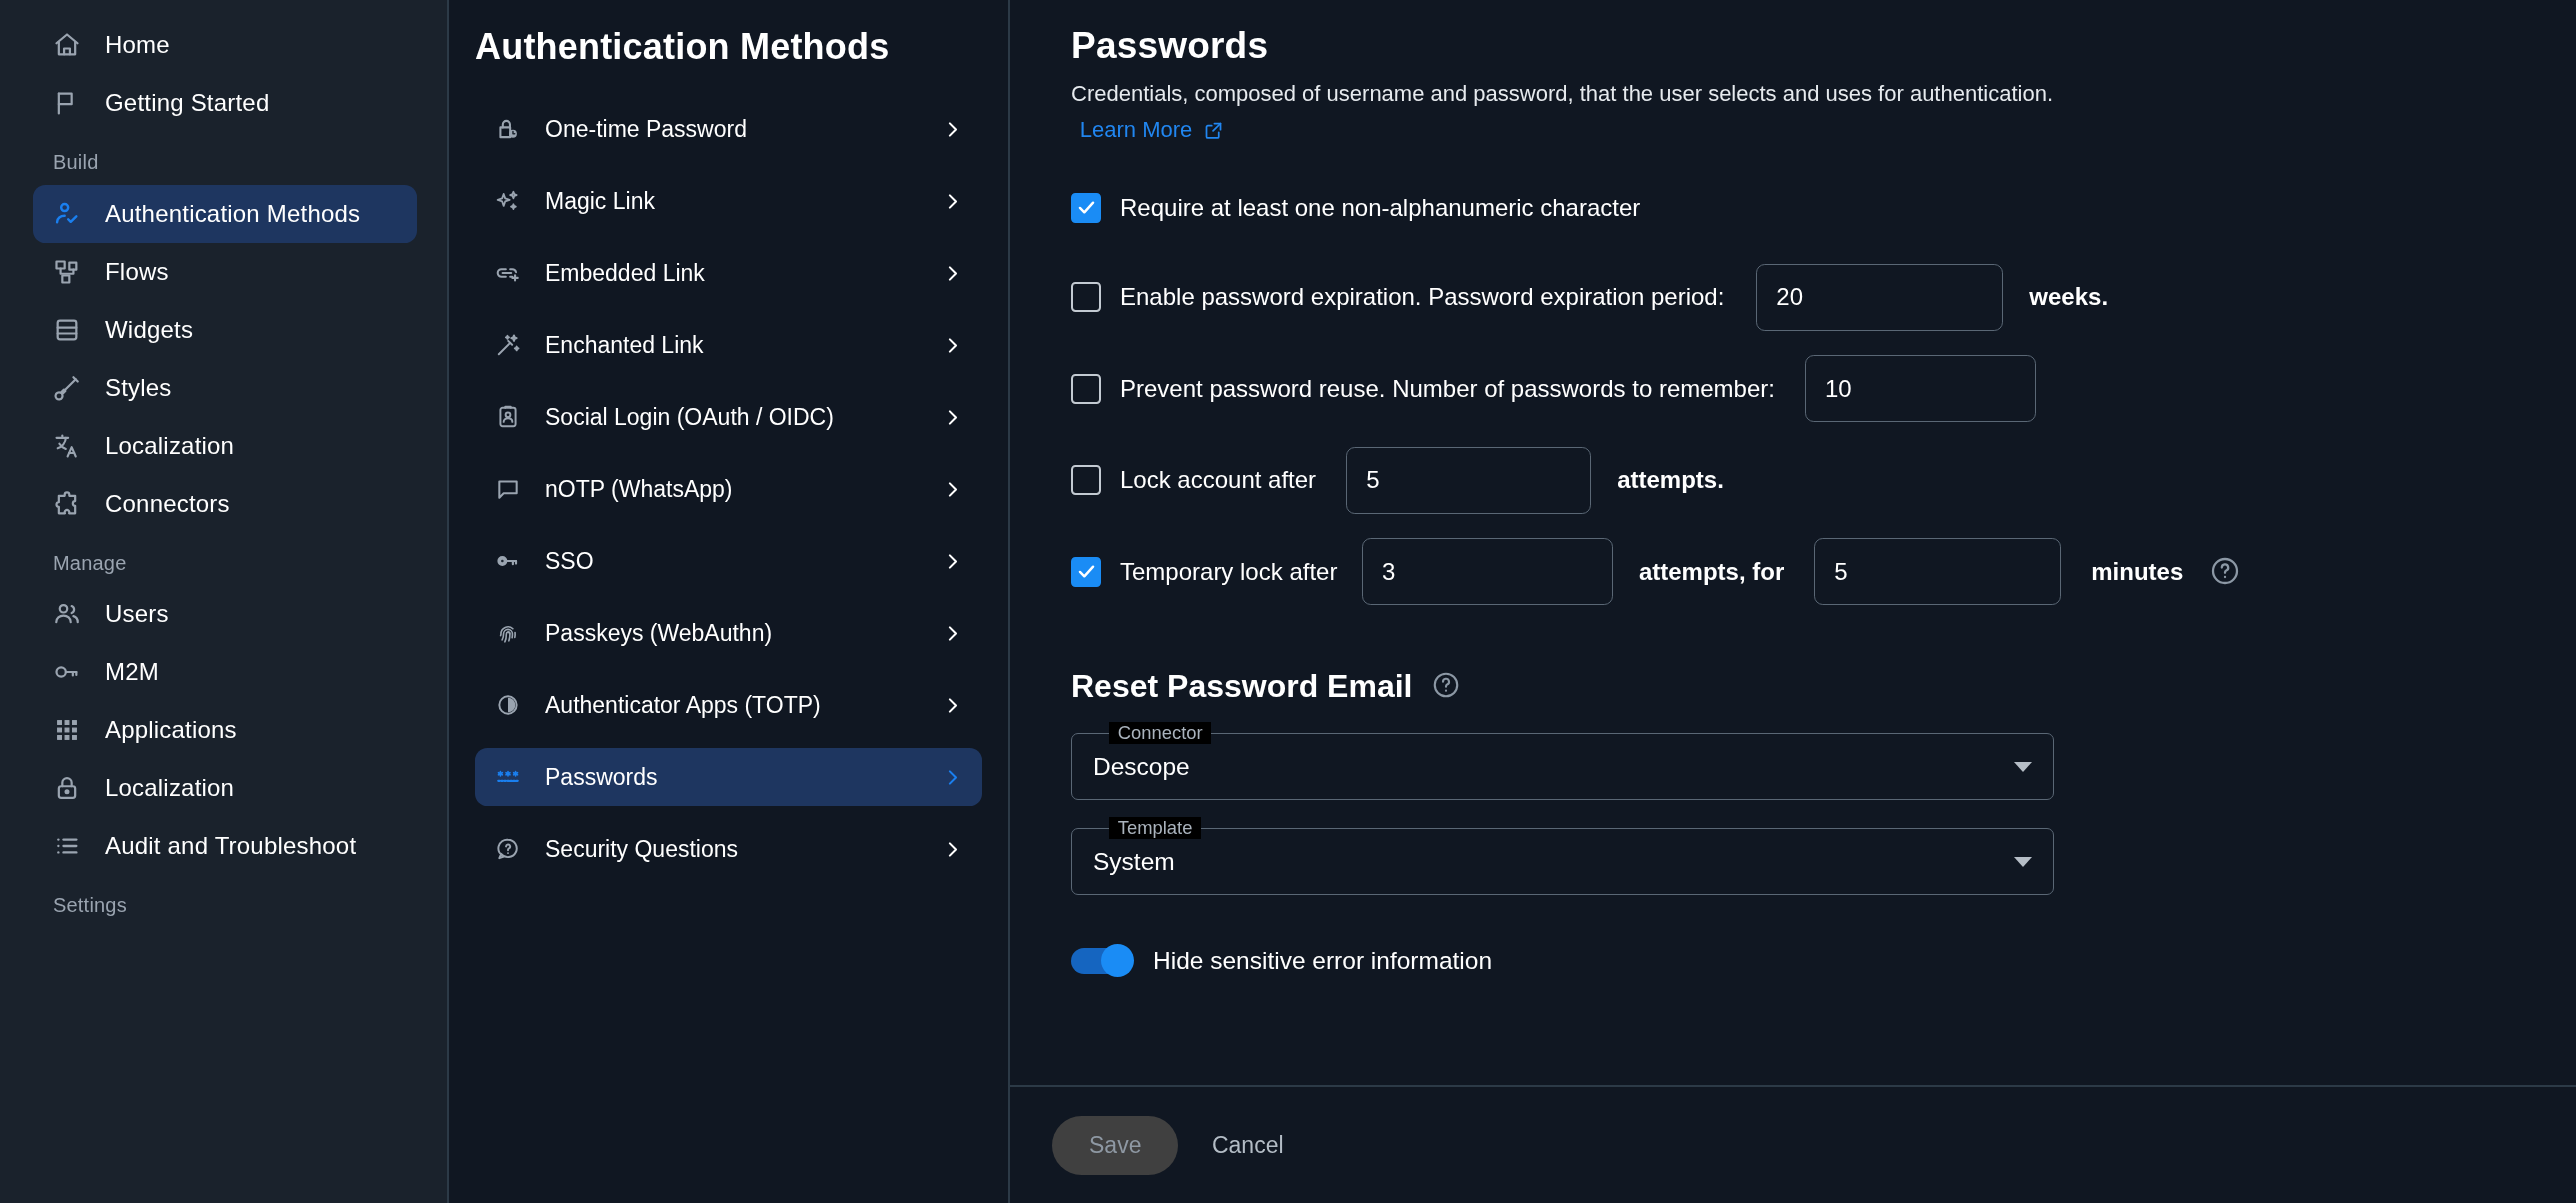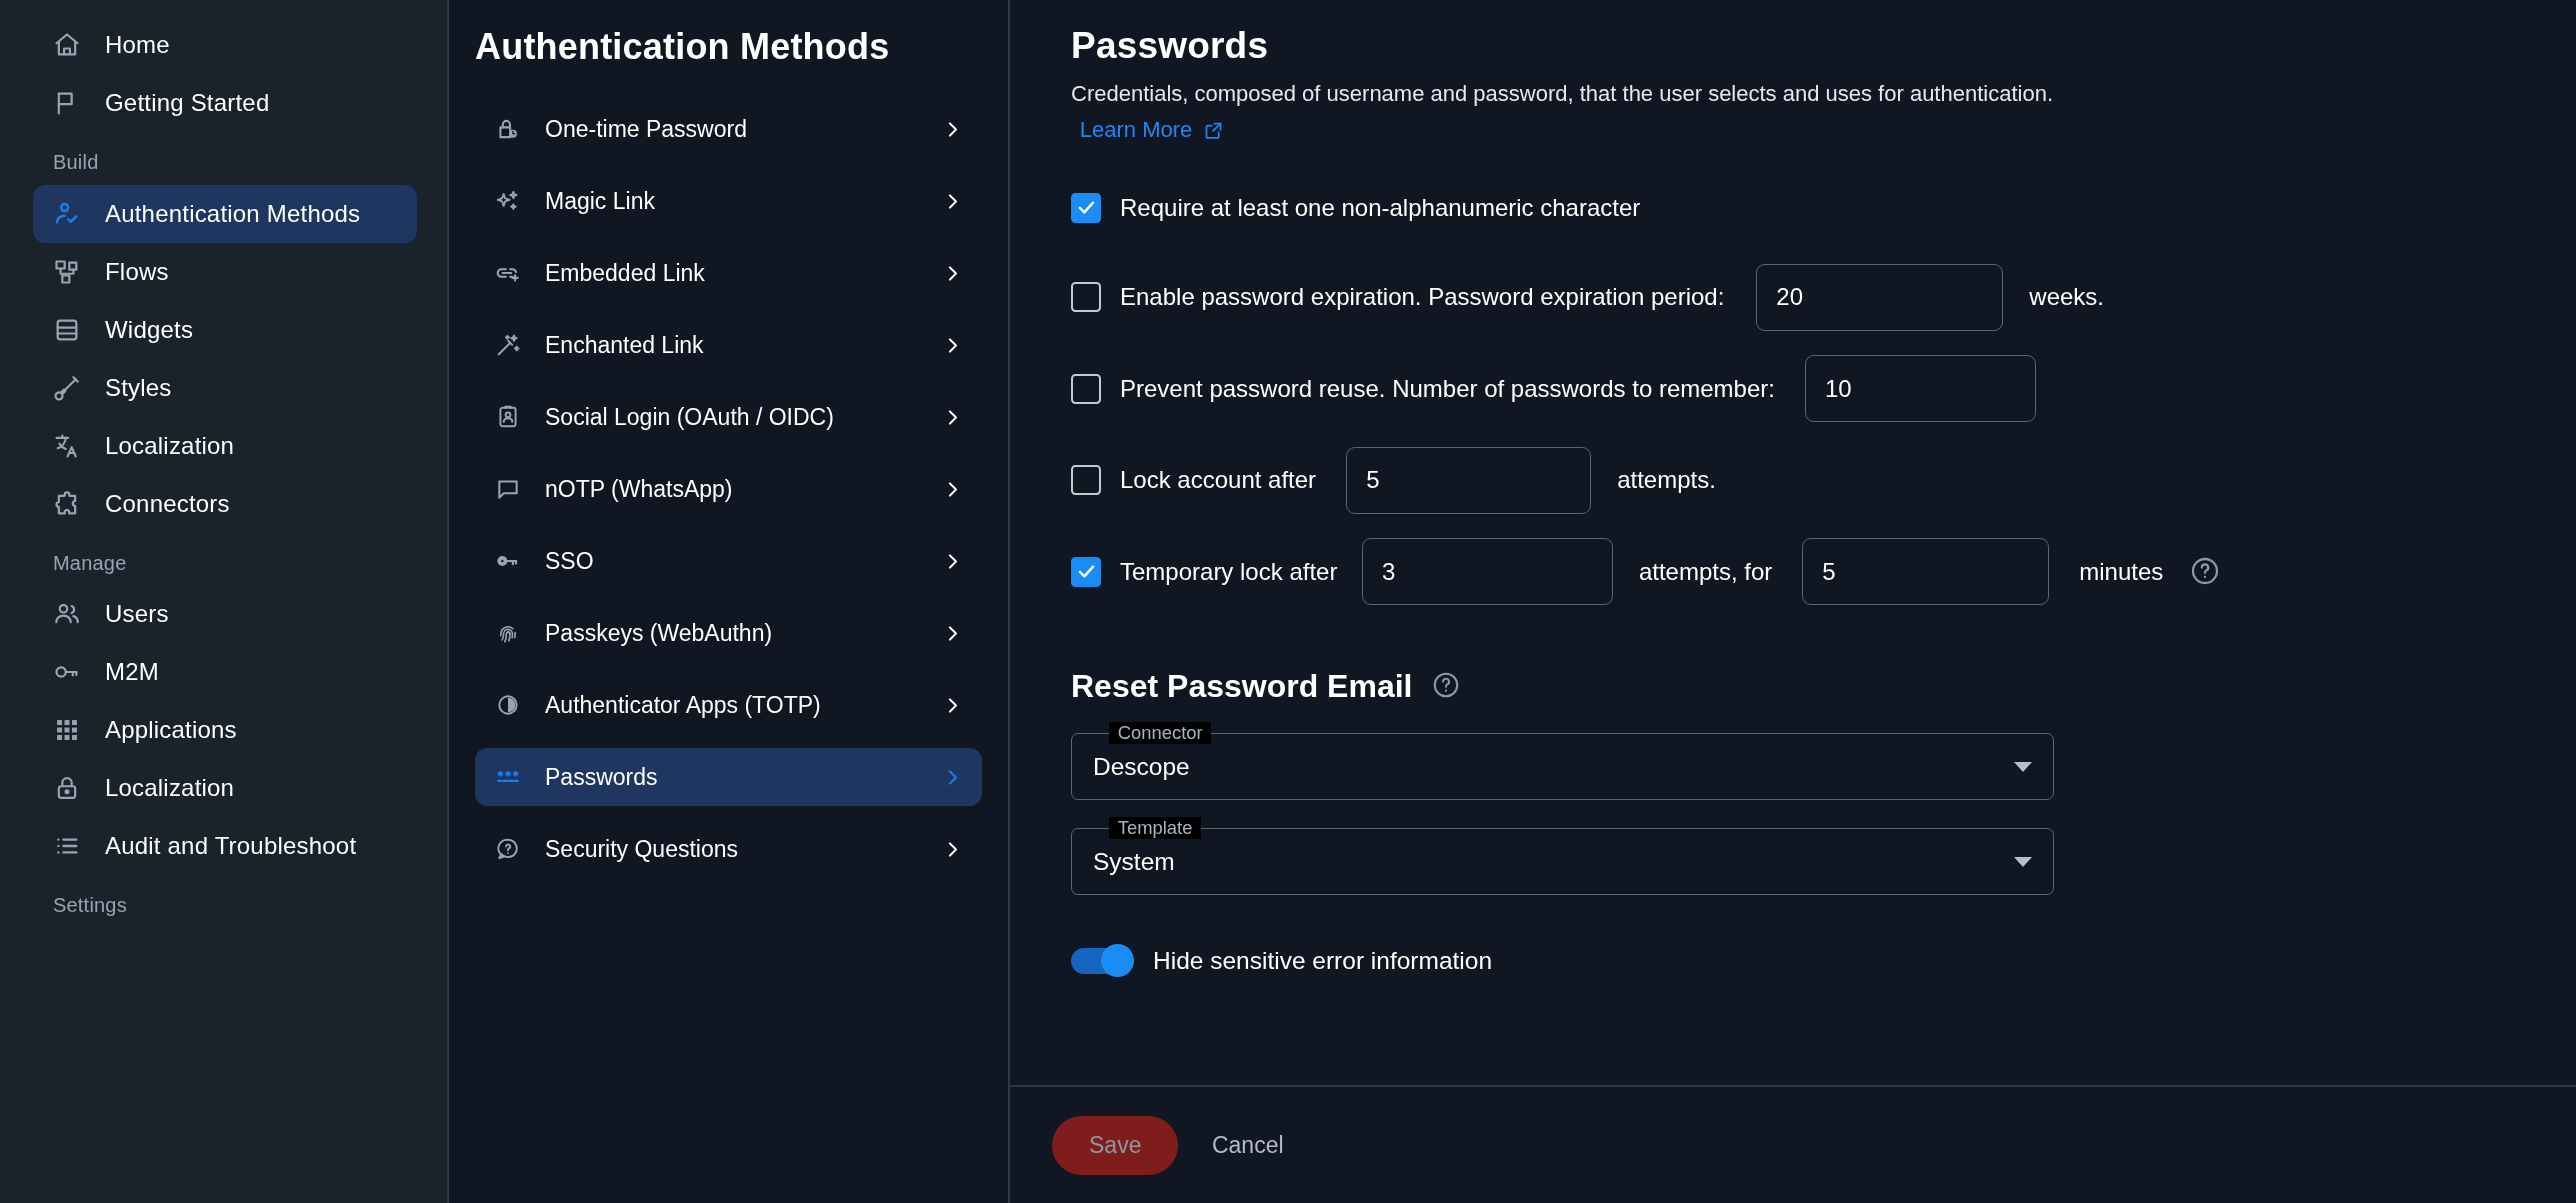--- a/index.html
+++ b/index.html
@@ -93,21 +93,21 @@
   .cbx {
     width: 30px; height: 30px; flex: 0 0 30px;
     border-radius: 4.4px; cursor: pointer;
     display: flex; align-items: center; justify-content: center;
   }
   .cbx.off { border: 2.6px solid #c3cad2; background: transparent; }
   .cbx.on  { background: #1a8cf5; border: 2.6px solid #1a8cf5; }
   .cbx.on svg { stroke: #ffffff; display:block; }
 
   .opt-label { font-size: 24px; color: #ffffff; margin-left: 19px; white-space: nowrap; }
-  .opt-suffix { font-size: 24px; color: #ffffff; white-space: nowrap; }
+  .opt-suffix { font-size: 24px; color: #ffffff; white-space: nowrap; font-weight: bold; }
 
   .numbox {
     height: 67px; border: 1.8px solid #5a6775; border-radius: 8.8px;
     background: transparent; color: #ffffff; font-size: 24px;
     padding: 0 19px; font-family: "Liberation Sans", sans-serif;
     display: flex; align-items: center;
   }
   .w-expire { width: 247px; margin-left: 32px; }
   .w-reuse  { width: 231px; margin-left: 30px; }
   .w-lock   { width: 245px; margin-left: 30px; }
@@ -141,21 +141,21 @@
   .toggle .track { position:absolute; left:0; top:3.5px; width:58px; height:26px; border-radius:13px; background:#1565c0; }
   .toggle .knob { position:absolute; left: 30px; top: 0; width: 33px; height: 33px; border-radius: 50%; background: #1a8cf5; }
   .toggle-label { font-size: 24.5px; color: #ffffff; }
 
   .footer {
     height: 119px; border-top: 2.6px solid #2c3a47;
     display: flex; align-items: center; padding-left: 42px; gap: 16px;
     flex: 0 0 119px;
   }
   .btn-save {
-    background: #7f1d1d; color: #8e98a3; font-size: 23px;
+    background: #404040; color: #8e98a3; font-size: 23px;
     border: none; border-radius: 35px; padding: 16px 37px;
     font-family: "Liberation Sans", sans-serif; cursor: pointer;
   }
   .btn-cancel {
     background: transparent; color: #b3bcc5; font-size: 23px;
     border: none; padding: 16px 17.5px; cursor: pointer;
     font-family: "Liberation Sans", sans-serif;
   }
 </style>
 </head>

